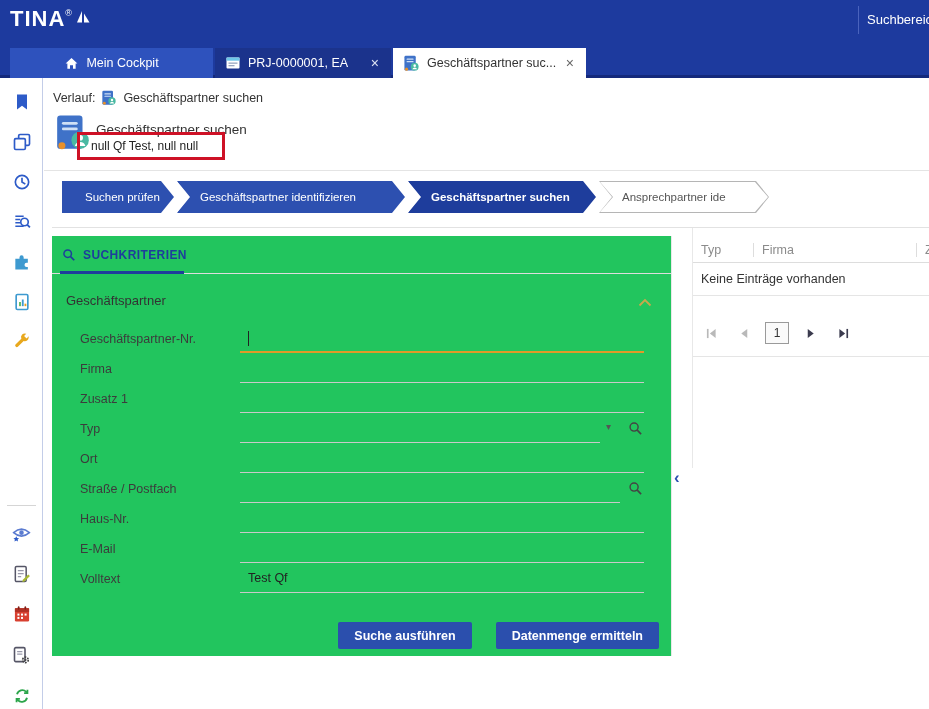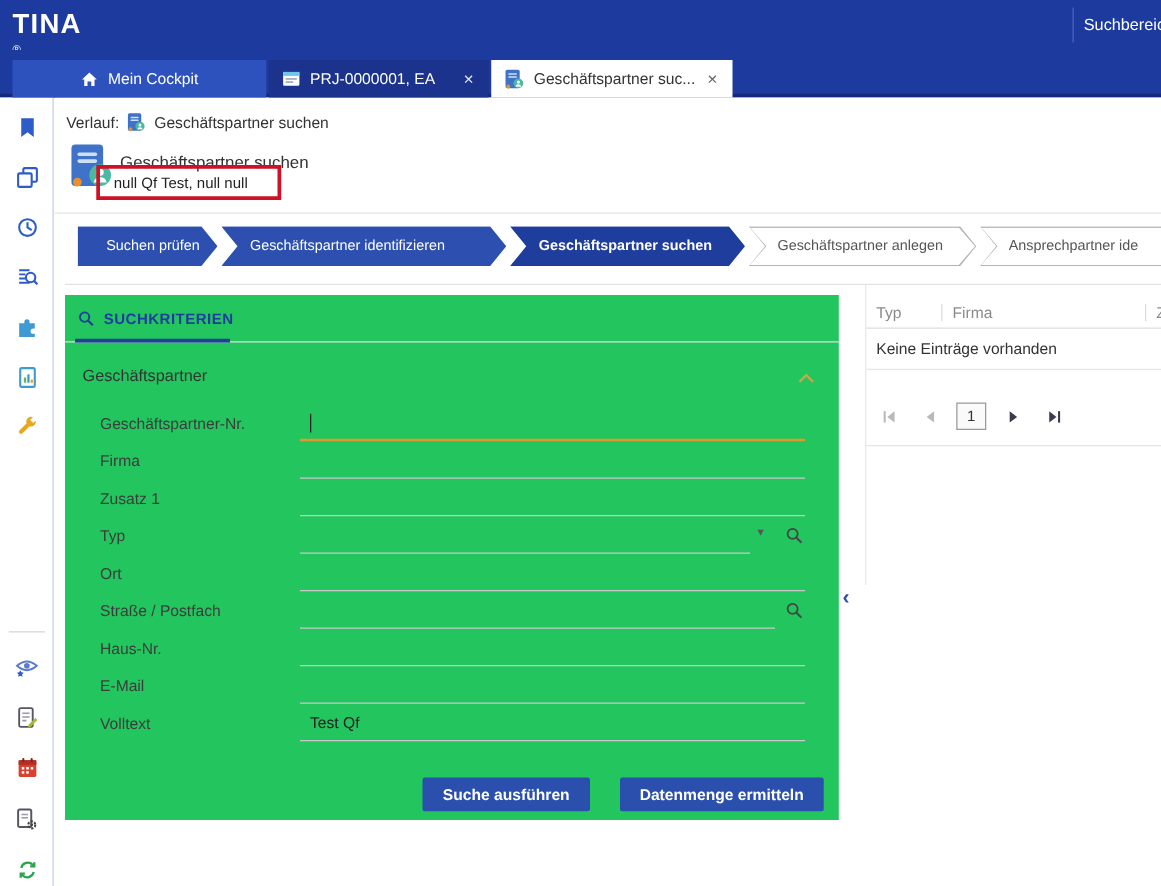--- a/index.html
+++ b/index.html
@@ -2,21 +2,21 @@
 <html><head>
 <meta charset="utf-8">
 <style>
   * { margin:0; padding:0; box-sizing:border-box; }
   html,body { width:929px; height:709px; }
   body { font-family:"Liberation Sans","DejaVu Sans",sans-serif; background:#fff; overflow:hidden; }
   .app { position:relative; width:929px; height:709px; overflow:hidden; background:#fff; }
 
   
   .topbar { position:absolute; top:0; left:0; right:0; height:40px; background:#1d3a9e; }
-  .logo { position:absolute; left:10px; top:6px; color:#fff; font-size:22px; font-weight:bold; letter-spacing:1px; display:flex; align-items:flex-start;flex-direction:column; }
+  .logo { position:absolute; left:10px; top:6px; color:#fff; font-size:22px; font-weight:bold; letter-spacing:1px; display:flex; align-items:flex-start; }
   .logo sup { font-size:9px; margin-top:2px; font-weight:normal; }
   .logo svg { margin-left:3px; margin-top:3px; }
   .gsearch { position:absolute; left:570px; top:7px; width:282px; height:26px; background:#3a54b2; border:1px solid #5a71c4; border-radius:2px; }
   .gsearch input { position:absolute; inset:0; background:transparent; border:none; outline:none; color:#fff; font-size:12.5px; padding:0 30px 0 9px; font-family:inherit; }
   .gsearch input::placeholder { color:#aebbe6; }
   .gsearch .mag { position:absolute; right:7px; top:5px; }
   .scope-divider { position:absolute; left:858px; top:6px; width:1px; height:28px; background:#4a63bd; }
   .scope { position:absolute; left:867px; top:0; height:40px; line-height:40px; color:#fff; font-size:13px; white-space:nowrap; cursor:pointer; }
 
   
@@ -266,24 +266,20 @@
           <div class="inner">Suchen prüfen</div>
       </div>
       <div class="step done s2">
         <div class="outer"></div>
           <div class="inner">Geschäftspartner identifizieren</div>
       </div>
       <div class="step active s3">
         <div class="outer"></div>
           <div class="inner">Geschäftspartner suchen</div>
       </div>
-      <div class="step todo s4">
-        <div class="outer"></div>
-          <div class="inner">Geschäftspartner anlegen</div>
-      </div>
       <div class="step todo s5">
         <div class="outer"></div>
           <div class="inner">Ansprechpartner ide</div>
       </div>
     </div>
 
     <div class="panels-top"></div>
 
     <div class="form-panel">
       <div class="sk-tab">

